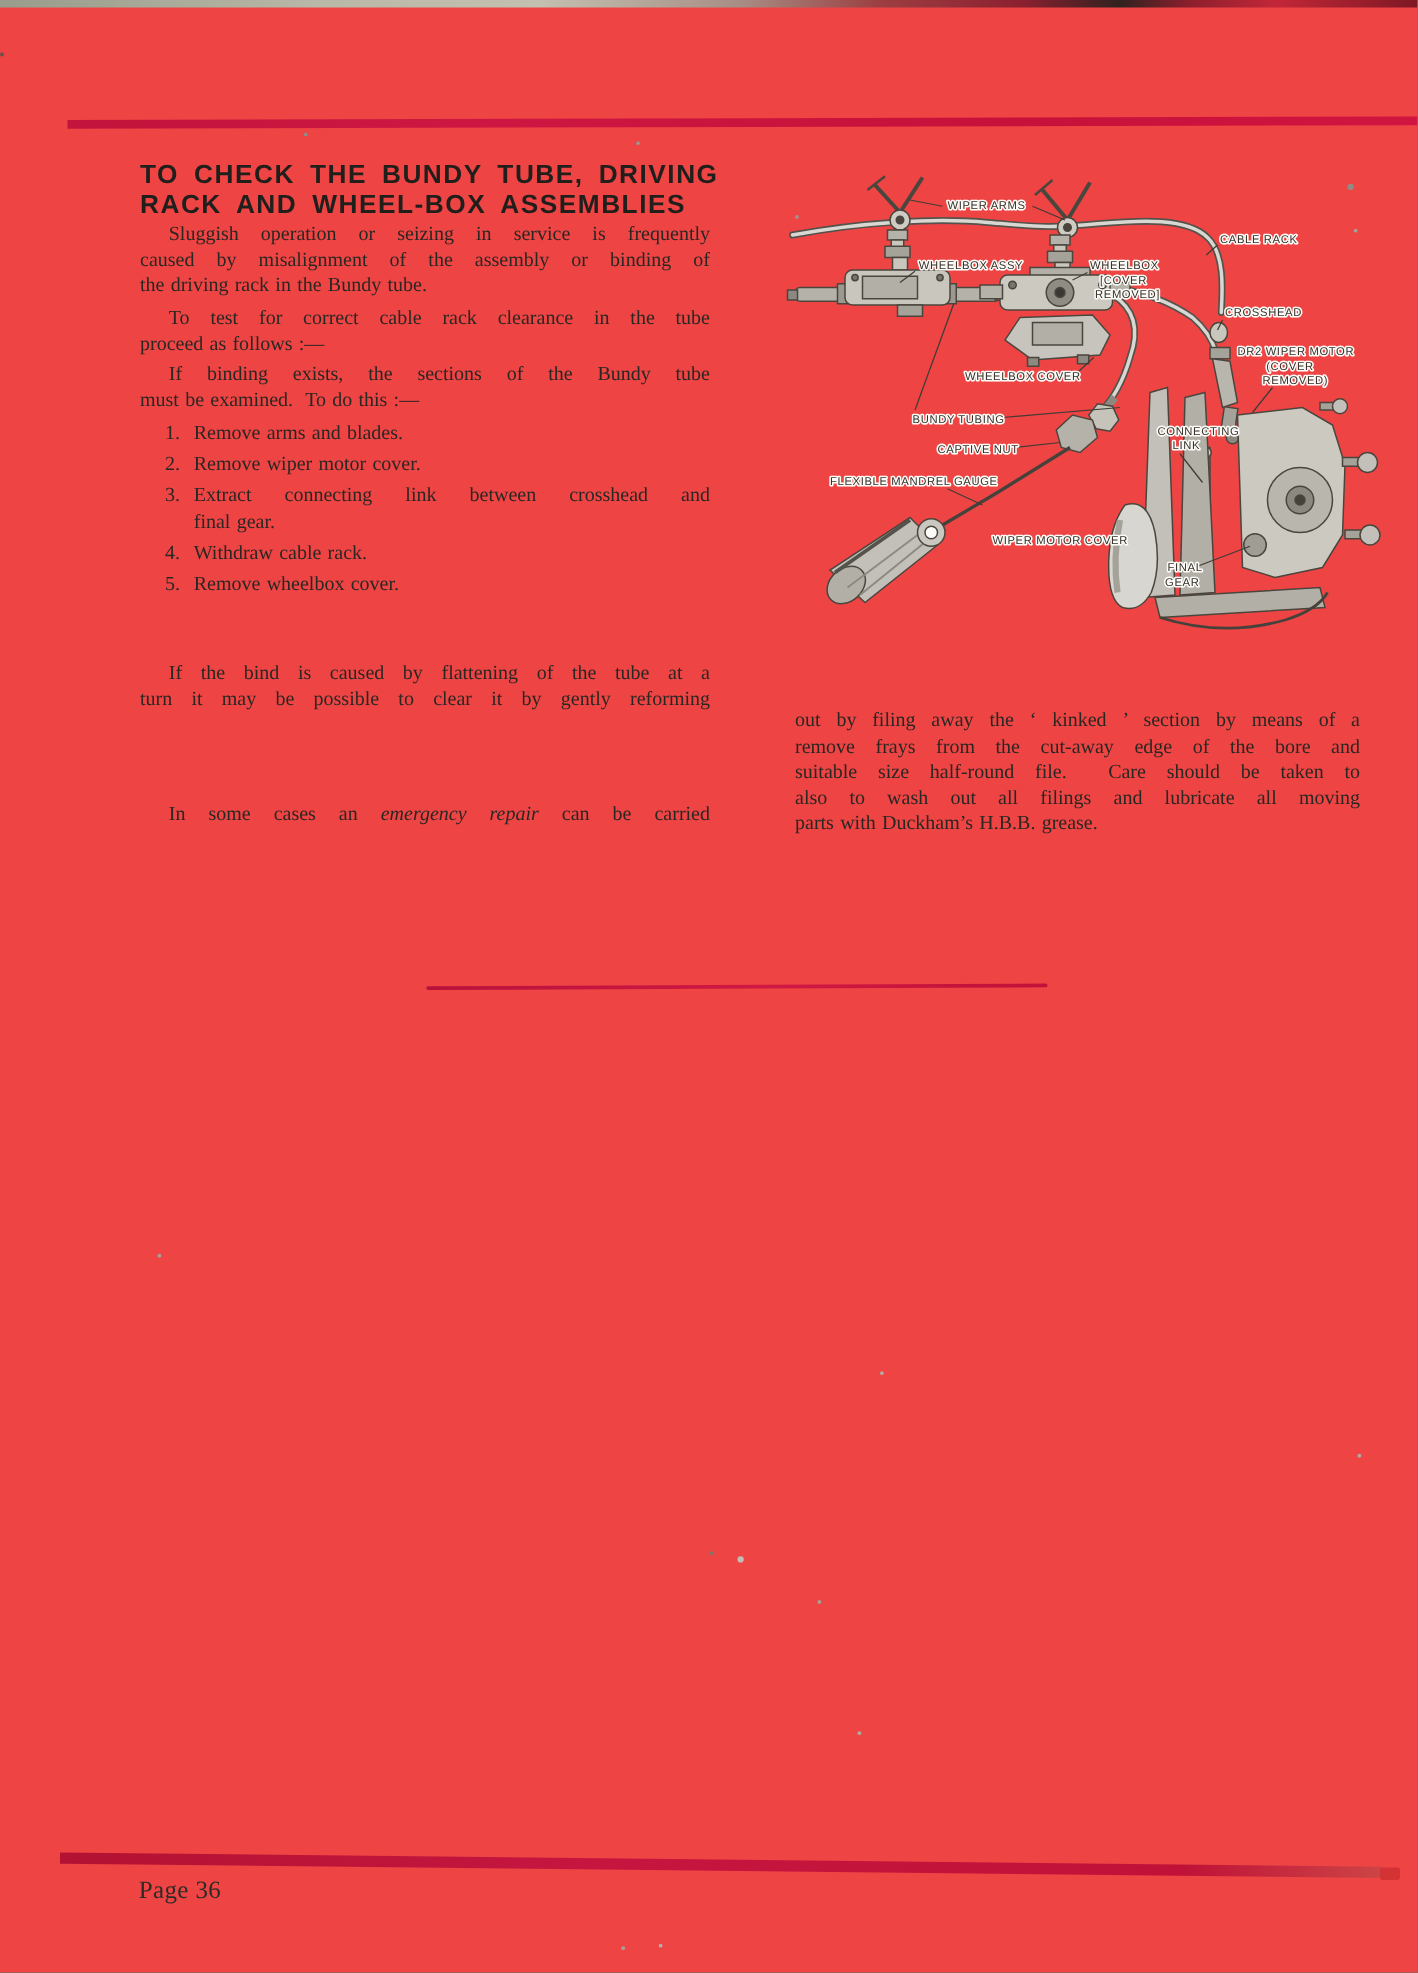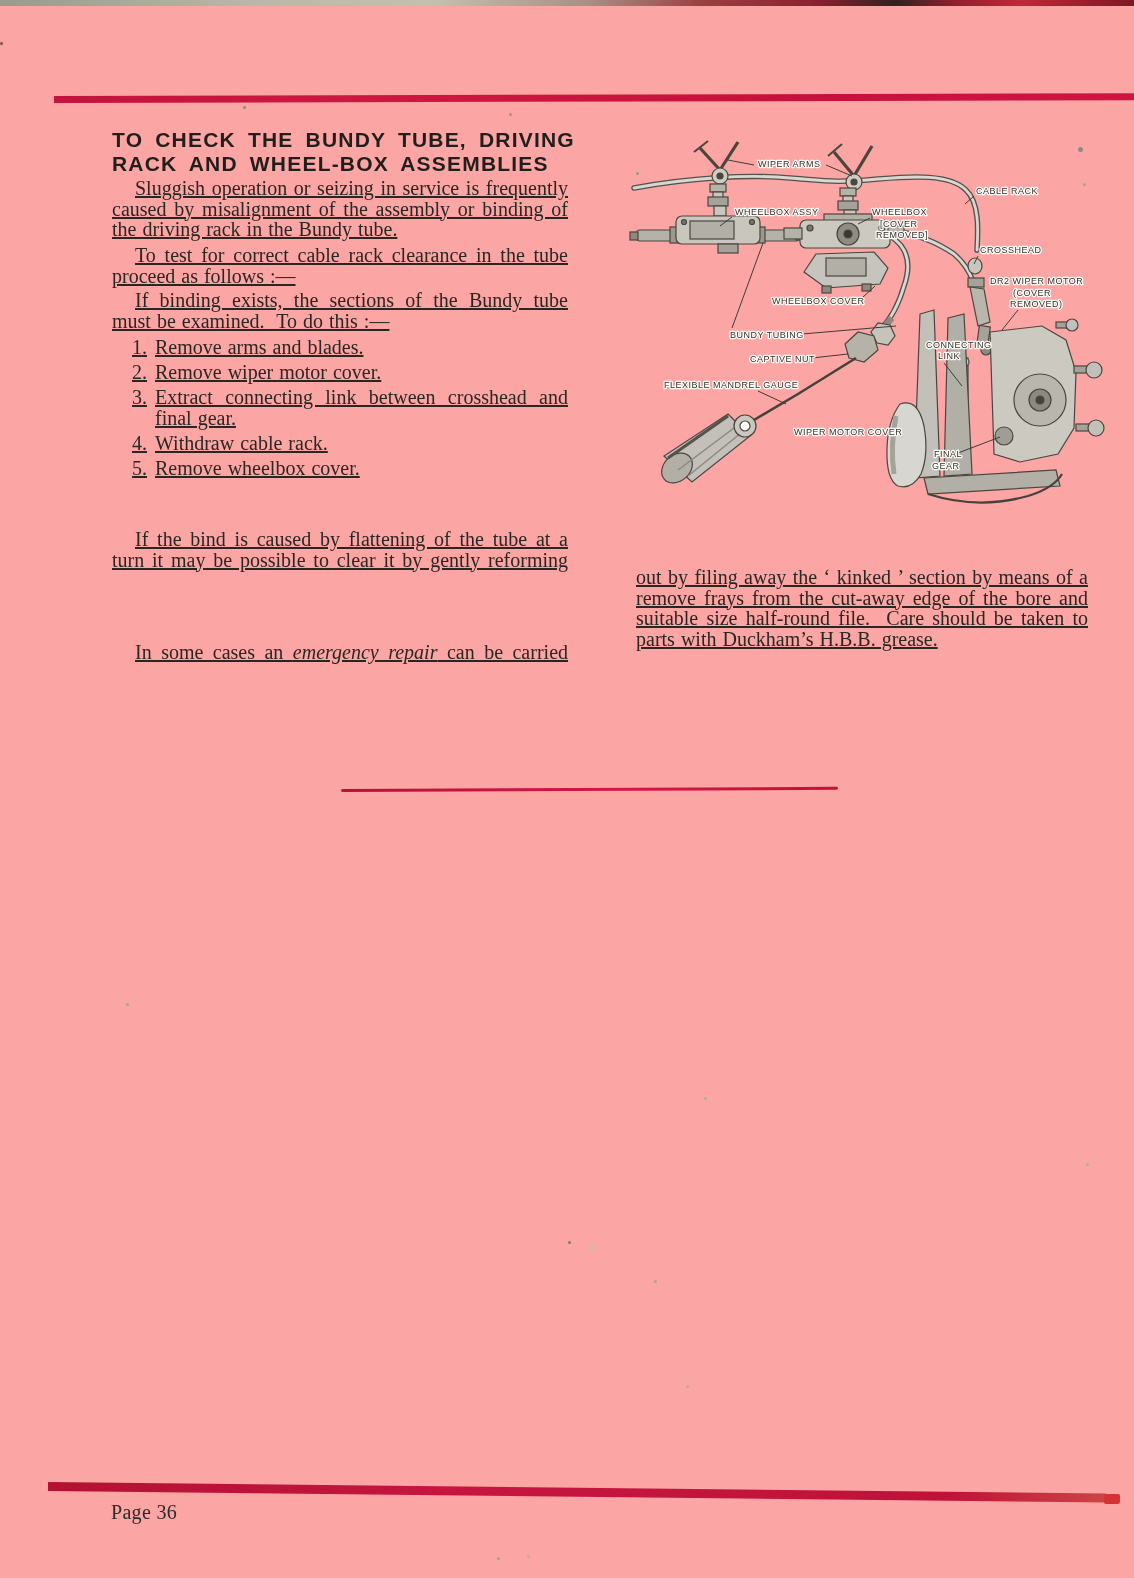--- a/index.html
+++ b/index.html
@@ -1,16 +1,16 @@
 <!DOCTYPE html>
 <html><head>
 <meta charset="utf-8">
 <style>
   html,body{margin:0;padding:0;background:#6e6c68;}
-  .page{position:relative;width:1134px;height:1578px;margin:0 auto;background:#fca5a5;
+  .page{position:relative;width:1134px;height:1578px;margin:0 auto;background:#ef4444;
         overflow:hidden;font-family:"Liberation Serif",serif;color:#2a2723;}
   .abs{position:absolute;}
   
   .rule-top{left:54px;top:96px;width:1080px;height:7px;
             background:linear-gradient(90deg,#c2143c,#cd1742 30%,#c6113a 70%,#d01540);
             transform:rotate(-0.15deg);transform-origin:left center;}
   .rule-mid{left:341px;top:789px;width:497px;height:3px;
             background:linear-gradient(90deg,#b8123a,#d01844 55%,#c01238);
             transform:rotate(-0.25deg);transform-origin:left center;border-radius:2px;}
   .rule-bottom{left:48px;top:1482px;width:1058px;height:9px;
@@ -19,21 +19,21 @@
   .rule-bottom-blob{left:1104px;top:1494px;width:16px;height:10px;background:#d43336;
             transform:rotate(0.6deg);border-radius:2px;}
   .edge-strip{left:0;top:0;width:1134px;height:6px;
             background:linear-gradient(90deg,#989c8a 0,#b9b7a7 22%,#c4c0b0 38%,#a88f86 52%,
                        #9c3f41 62%,#8c2030 72%,#31221f 79%,#8e1f2d 84%,#c22737 90%,#7e1824 100%);}
   
   .heading{left:112px;top:128px;width:478px;
            font-family:"Liberation Sans",sans-serif;font-weight:700;font-size:21px;
            line-height:24px;letter-spacing:1.2px;word-spacing:5px;color:#211f1c;}
   
-  .col{width:456px;font-size:20px;line-height:20.6px;word-spacing:1px;text-decoration:underline;}
+  .col{width:456px;font-size:16px;line-height:20.6px;word-spacing:1px;}
   .col .line{min-height:20.6px;}
   .jl{text-align:justify;text-align-last:justify;}
   .ind{text-indent:23px;}
   .step{display:flex;padding-left:20px;margin-bottom:4.4px;}
   .snum{width:23px;flex:none;}
   .stext{flex:1;}
   .ital{font-style:italic;}
   .footer{left:111px;top:1501px;font-size:20px;color:#2e2b27;letter-spacing:0.3px;}
   
   .specks{left:0;top:0;width:3px;height:3px;background:transparent;border-radius:2px;
@@ -128,20 +128,21 @@
 
 
   <div class="abs col" style="left:112px;top:642px;">
     <div class="line jl ind"><span>In some cases an </span><span class="ital">emergency repair</span><span> can be carried</span></div>
   </div>
 
   <div class="abs col" style="left:636px;top:567px;width:452px;">
     <div class="line jl">out by filing away the ‘ kinked ’ section by means of a</div>
     <div class="line jl">remove frays from the cut-away edge of the bore and</div>
     <div class="line jl">suitable size half-round file.&nbsp; Care should be taken to</div>
+    <div class="line jl">also to wash out all filings and lubricate all moving</div>
     <div class="line">parts with Duckham’s H.B.B. grease.</div>
   </div>
 
   <div class="abs diagram">
   <svg viewBox="0 0 478 372" width="478" height="372" xmlns="http://www.w3.org/2000/svg">
 
     <g>
       <path class="tube-o" d="M6 52 C 60 42 120 38 162 42 C 200 45 208 47 250 43 C 285 40 322 38 338 54 C 352 67 350 96 349 114"></path>
       <path class="tube-i" d="M6 52 C 60 42 120 38 162 42 C 200 45 208 47 250 43 C 285 40 322 38 338 54 C 352 67 350 96 349 114"></path>
     </g>

